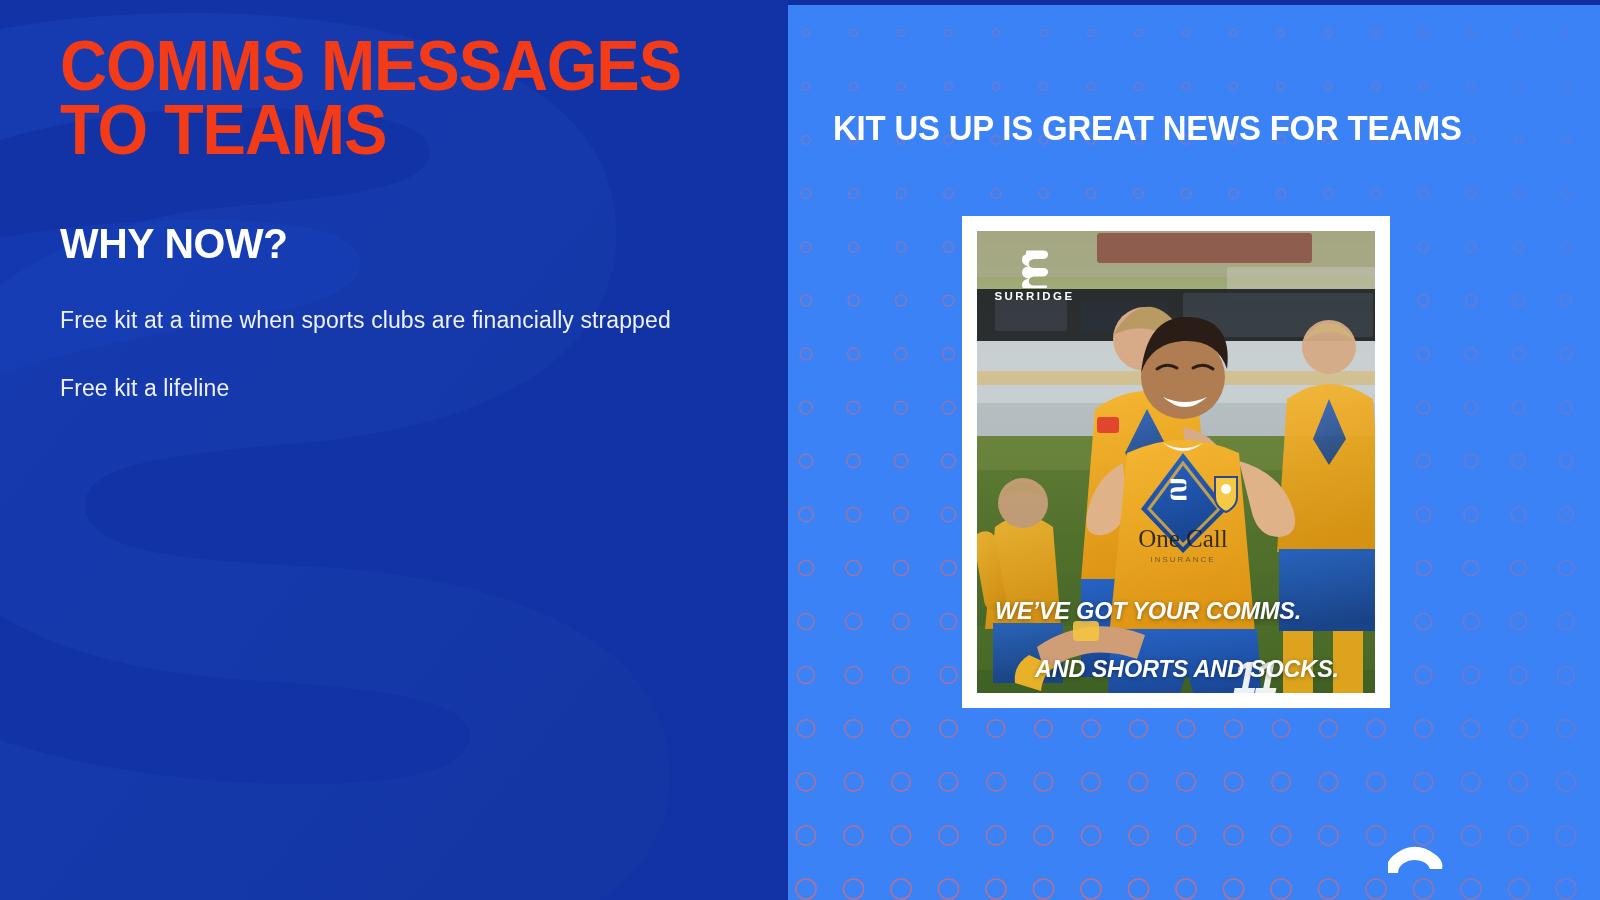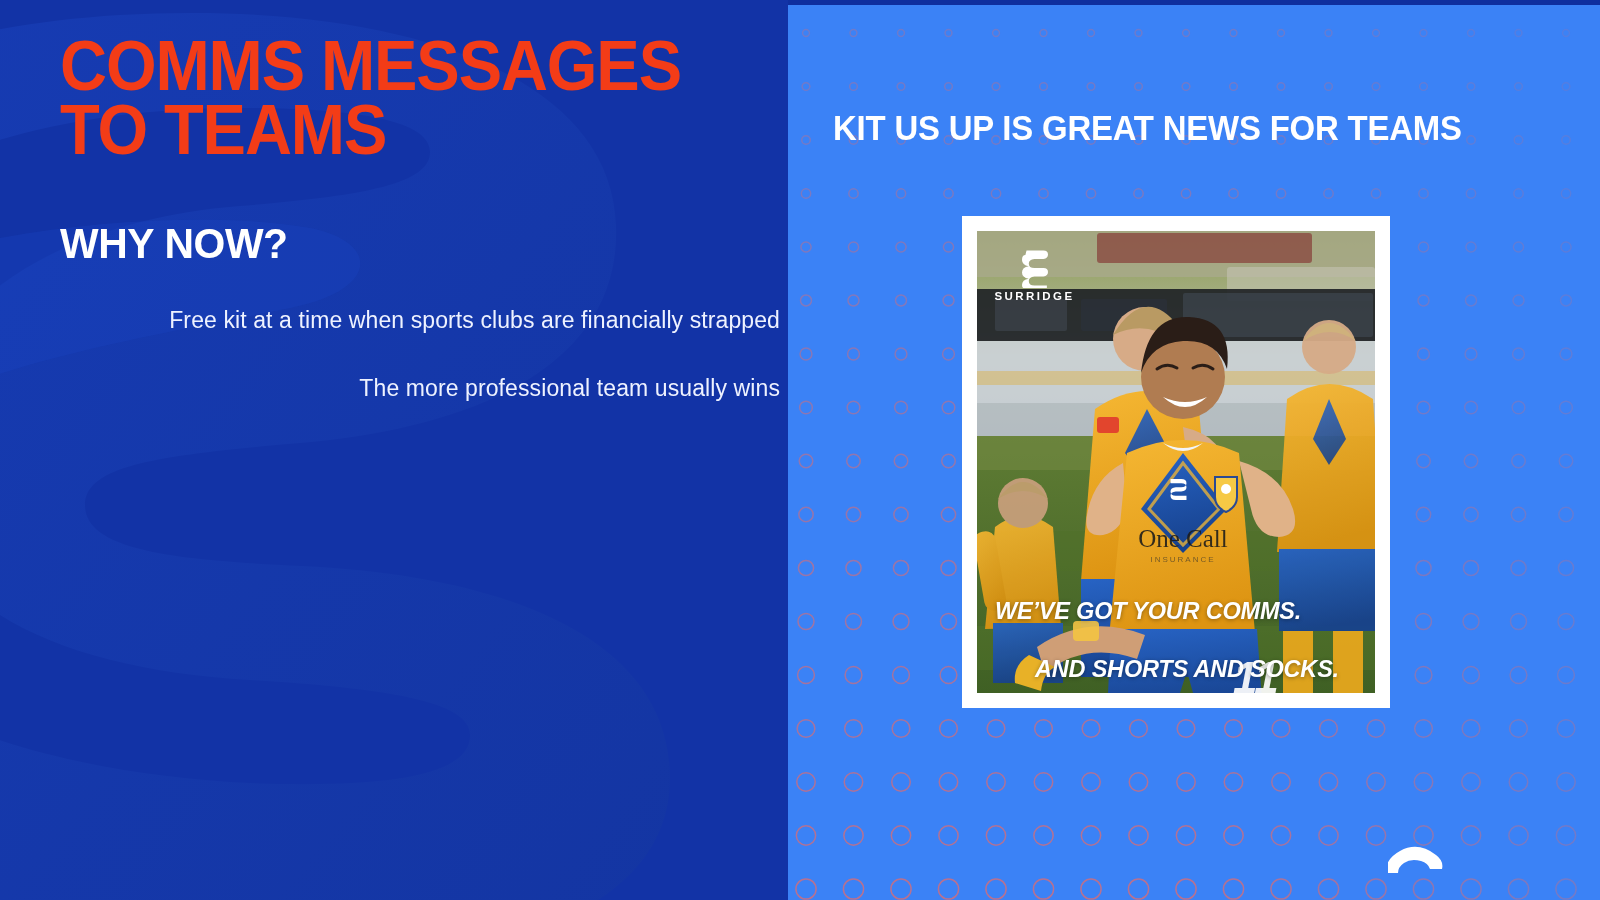--- a/index.html
+++ b/index.html
@@ -75,21 +75,20 @@
     list-style:none;
   }
   .bullets li {
     color:#eef2ff;
     font-size:23px;
     font-weight:300;
     letter-spacing:0.1px;
     height:68px;
     line-height:34px;
     white-space:nowrap;
-    text-align:right;
   }
 
   
   .right-panel {
     position:absolute;
     left:788px; top:5px;
     width:812px; height:900px;
     background:#3b82f6;
     overflow:hidden;
   }
@@ -212,21 +211,21 @@
 
     <div class="left-content">
 
       <h1 class="slide-title">COMMS MESSAGES
 TO TEAMS</h1>
 
       <h2 class="section-head">WHY NOW?</h2>
 
       <ul class="bullets">
         <li>Free kit at a time when sports clubs are financially strapped</li>
-        <li>The more professional team usually wins</li>
+        <li>Free kit a lifeline</li>
       </ul>
 
     </div>
   </div>
 
   <div class="right-panel">
 
     <svg class="dot-grid" id="dot-grid" viewBox="0 0 812 900">
         <circle cx="18.0" cy="28.0" r="3.42" fill="none" stroke="#f4695f" stroke-width="1.5" opacity="0.273"></circle>
         <circle cx="65.5" cy="28.0" r="3.42" fill="none" stroke="#f4695f" stroke-width="1.5" opacity="0.273"></circle>

